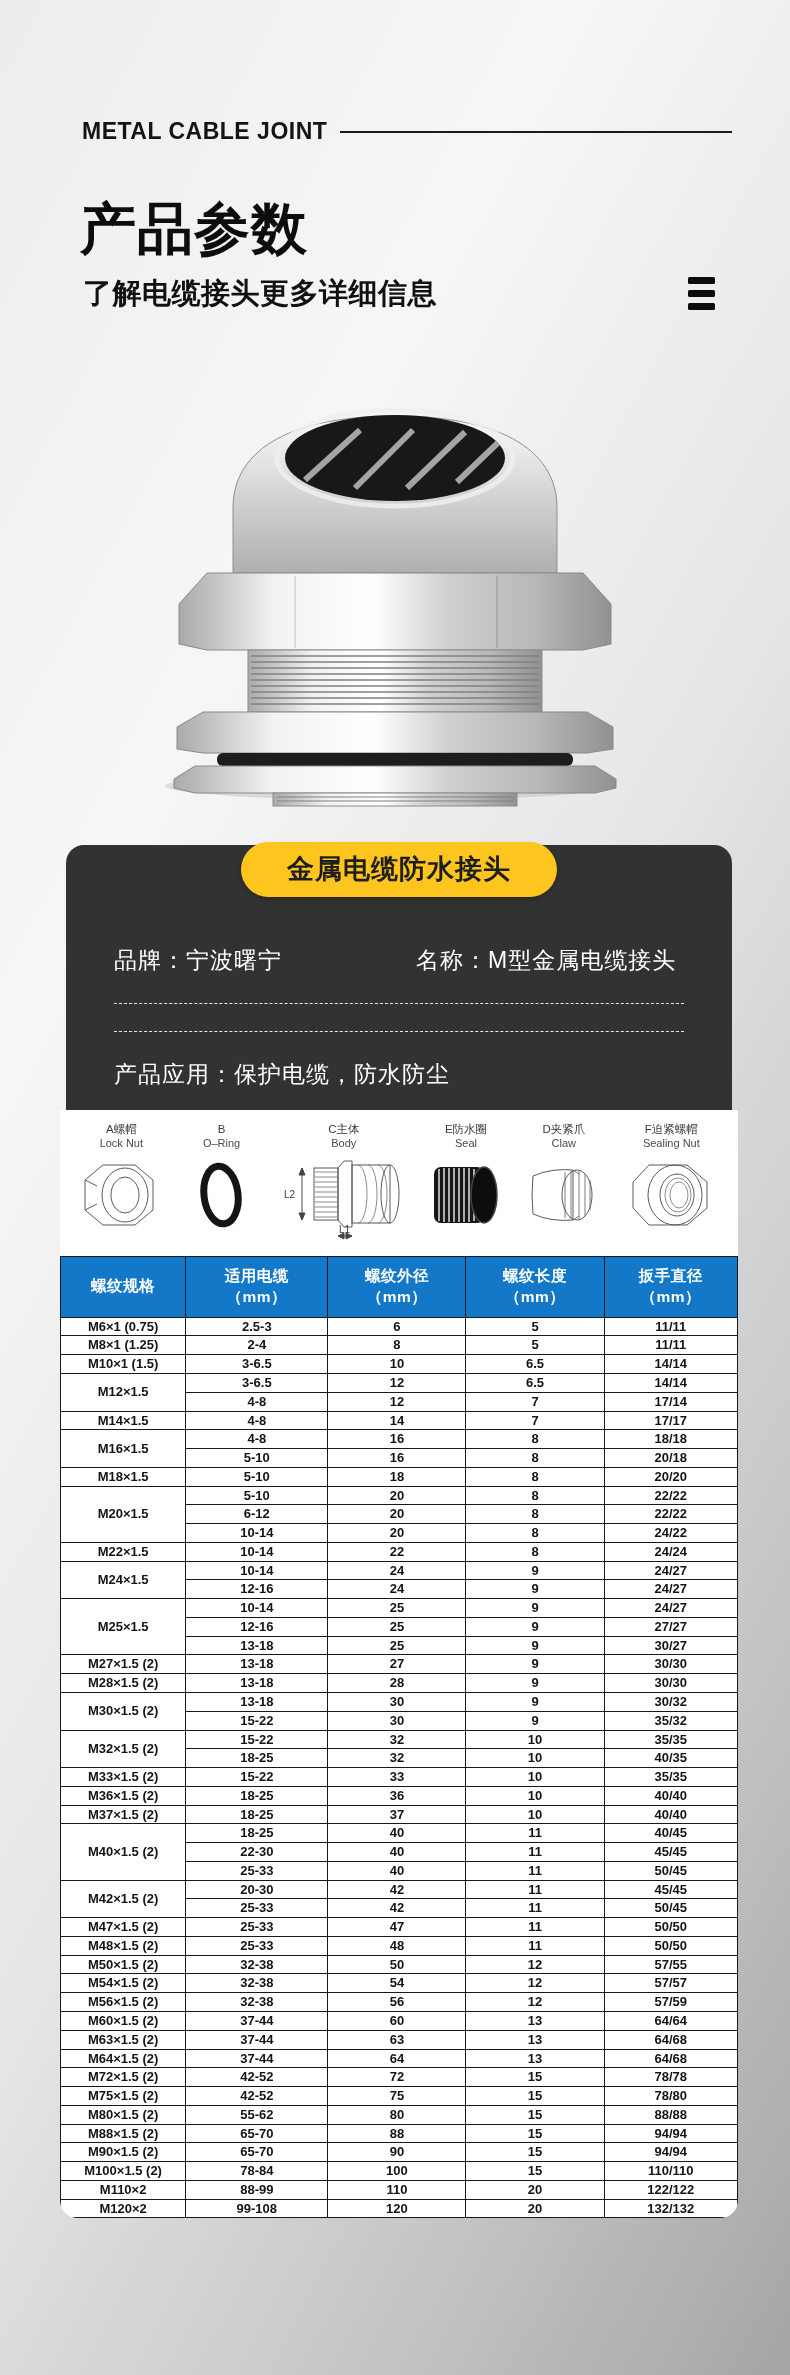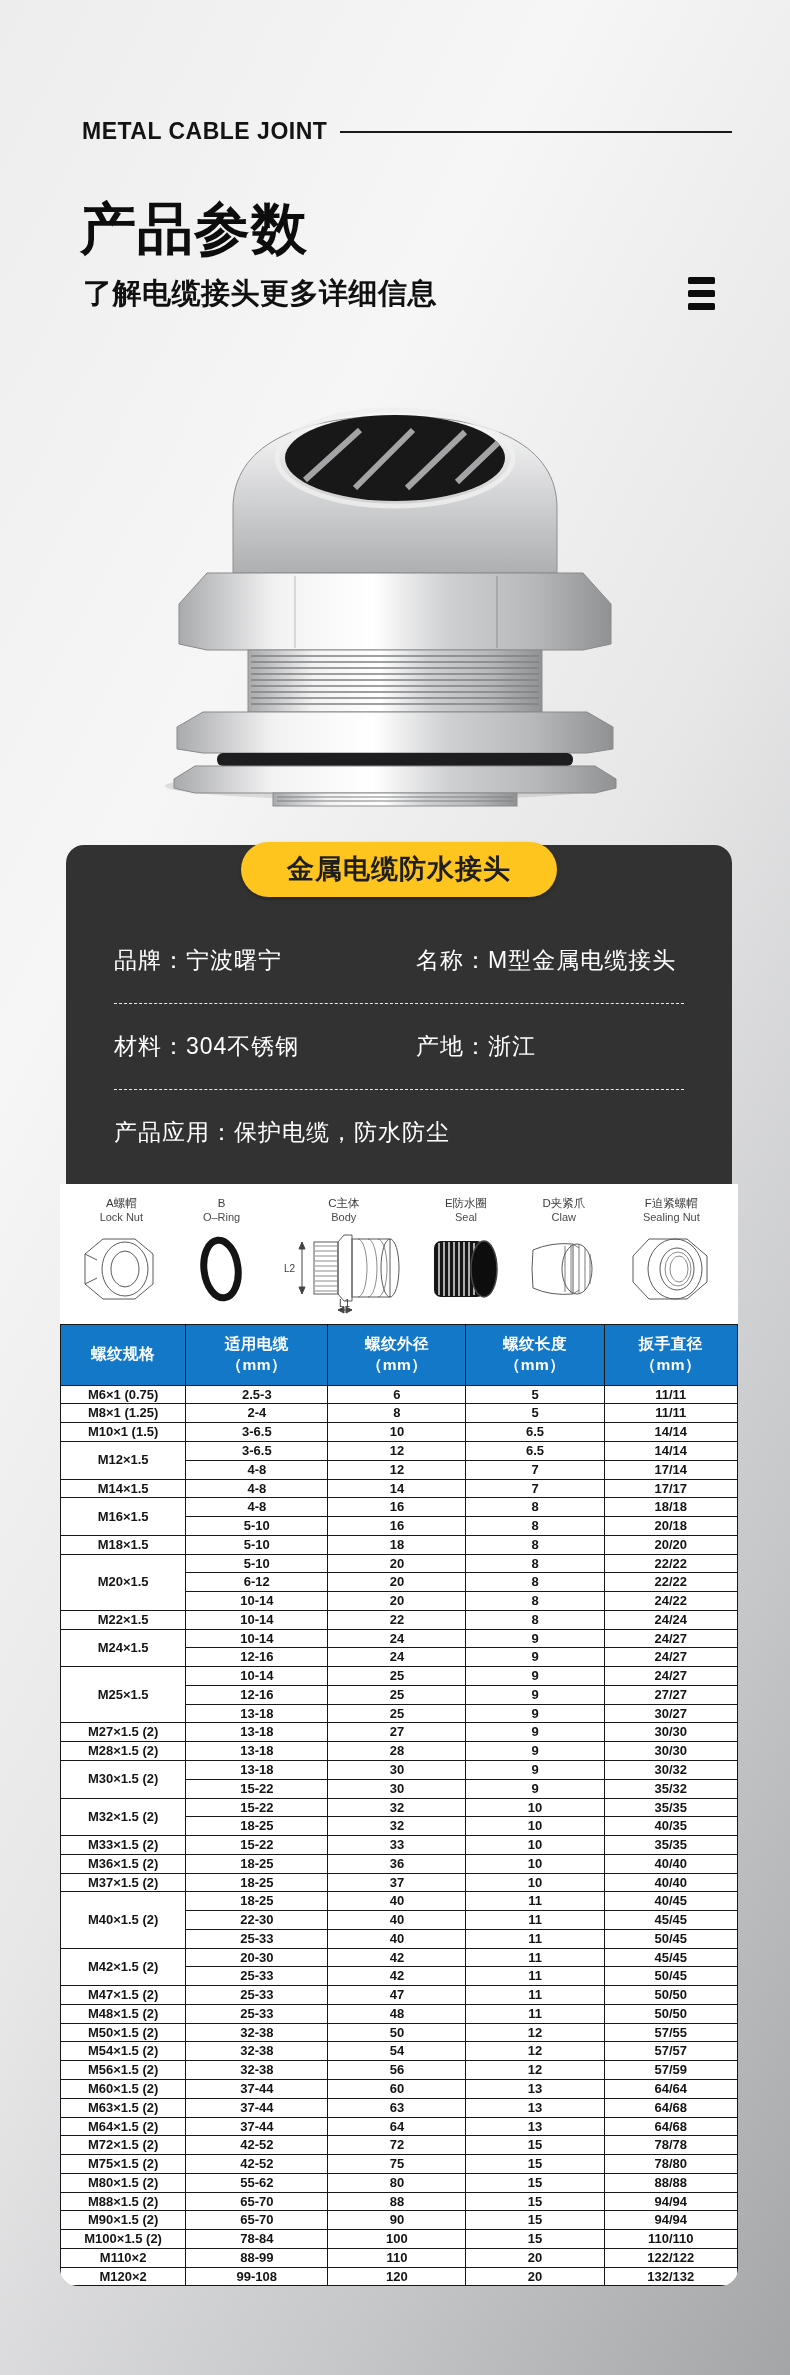--- a/index.html
+++ b/index.html
@@ -27,31 +27,31 @@
   .card{position:absolute;top:845px;left:60px;width:678px;}
   .badge{
     position:absolute;top:-15px;left:50%;transform:translateX(-50%);z-index:3;
     background:#fec51e;color:#1e1e1e;height:55px;line-height:55px;border-radius:28px;
     padding:0 46px;font-size:27px;font-weight:700;white-space:nowrap;letter-spacing:1px;
     box-shadow:0 2px 4px rgba(0,0,0,.25);
     margin-top:12px;
   }
   .dark-panel{
     margin:0 6px;background:#323232;border-radius:18px 18px 0 0;
-    padding:100px 48px 36px 48px;color:#fff;
+    padding:100px 48px 20px 48px;color:#fff;
   }
   .spec-row{display:flex;align-items:baseline;}
   .spec-item{font-size:23px;font-weight:500;letter-spacing:1px;}
   .spec-item.first{width:53%;}
   .spec-label{color:#fff;}
   .spec-value{color:#fff;}
   .dashed-divider{border:none;border-top:1.5px dashed rgba(255,255,255,.9);margin:27px 0;}
 
   
-  .diagram{background:#fff;padding:12px 8px 2px 10px;display:flex;align-items:flex-start;}
+  .diagram{background:#fff;padding:12px 8px 8px 10px;display:flex;align-items:flex-start;}
   .part{flex:1 1 0;text-align:center;}
   .part.w-a{flex:1.05;} .part.w-c{flex:1.5;} .part.w-f{flex:1.2;}
   .part-cn{font-size:11.5px;color:#3c3c3c;line-height:1.3;}
   .part-en{font-size:11px;color:#4a4a4a;line-height:1.25;}
   .part svg{margin-top:5px;}
 
   
   .table-wrap{background:#fff;border-radius:0 0 18px 18px;overflow:hidden;}
   table.spec-table{width:100%;border-collapse:collapse;table-layout:fixed;}
   .spec-table th{
@@ -147,28 +147,20 @@
     <div class="dark-panel">
       <div class="spec-row">
         <div class="spec-item first">
           <span class="spec-label">品牌：</span><span class="spec-value">宁波曙宁</span>
         </div>
         <div class="spec-item">
           <span class="spec-label">名称：</span><span class="spec-value">M型金属电缆接头</span>
         </div>
       </div>
       <hr class="dashed-divider">
-      <div class="spec-row">
-        <div class="spec-item first">
-          <span class="spec-label">材料：</span><span class="spec-value">304不锈钢</span>
-        </div>
-        <div class="spec-item">
-          <span class="spec-label">产地：</span><span class="spec-value">浙江</span>
-        </div>
-      </div>
       <hr class="dashed-divider">
       <div class="spec-row">
         <div class="spec-item">
           <span class="spec-label">产品应用：</span><span class="spec-value">保护电缆，防水防尘</span>
         </div>
       </div>
     </div>
 
     <div class="diagram">
       <div class="part w-a">

